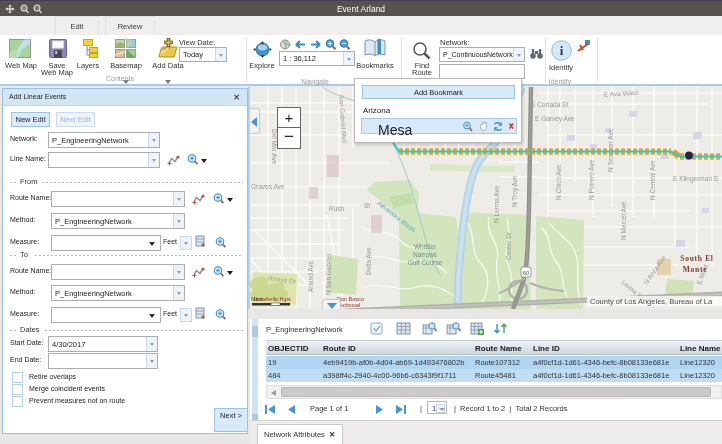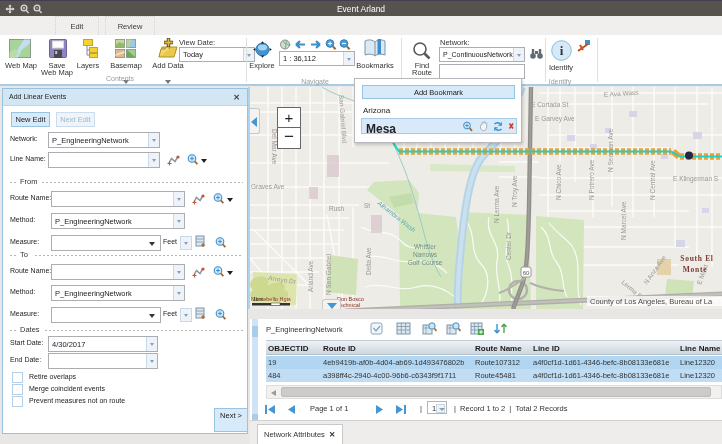--- a/index.html
+++ b/index.html
@@ -133,21 +133,21 @@
     <div class="abs" style="left:123px;top:35px"><span class="caret"></span></div>
     <svg class="ico" style="left:157px;top:3px" width="22" height="20" viewBox="0 0 22 20">
       <path d="M2 19L5 9h15l-3 10z" fill="#e8c84f" stroke="#b09020"></path>
       <path d="M2 19L4 11h4l1-2h4l-1 2" fill="#f0d875" stroke="#b09020"></path>
       <path d="M11.5 0v9M7 4.5h9" stroke="#3a3a3a" stroke-width="3.4"></path>
       <path d="M11.5 0.5v8M7.4 4.5h8.2" stroke="#e8b830" stroke-width="1.8"></path>
     </svg>
     <div class="ribtxt" style="left:147px;top:27px;width:42px;">Add Data</div>
     <div class="abs" style="left:165px;top:35px"><span class="caret"></span></div>
     <div class="abs" style="left:179px;top:3px;font-size:7.5px;color:#333;">View Date:</div>
-    <div class="combo" style="left:179px;top:12px;width:76px;height:15px;">
+    <div class="combo" style="left:179px;top:12px;width:48px;height:15px;">
         <span class="val">Today</span>
         <span class="dd"></span>
       </div>
     <div class="glabel" style="left:80px;top:40px;width:80px;">Contents</div>
     <div class="gsep" style="left:246px;"></div>
 
     <svg class="ico" style="left:253px;top:6px" width="19" height="17" viewBox="0 0 19 17">
       <circle cx="9.5" cy="8.5" r="6.5" fill="#3f93d2" stroke="#2f7cb4"></circle>
       <ellipse cx="9.5" cy="6.5" rx="4.6" ry="3" fill="#a8d2ee"></ellipse>
       <path d="M9.5 0.2l1.6 2.2H7.9zM9.5 16.8l1.6-2.2H7.9zM0.2 8.5l2.2-1.6v3.2zM18.8 8.5l-2.2-1.6v3.2z" fill="#1a1a1a"></path>
@@ -546,21 +546,21 @@
         <div class="flabel" style="left:26px;top:296px;">Merge coincident events</div>
       <div class="cb" style="left:9px;top:307px;"></div>
         <div class="flabel" style="left:26px;top:308px;">Prevent measures not on route</div>
       <div class="btn" style="left:211px;top:319px;width:34px;height:24px;line-height:14px;">Next &gt;</div>
     </div>
 
     <div id="bkm">
       <div class="btn" style="left:7px;top:6px;width:153px;height:14px;line-height:13px;">Add Bookmark</div>
       <div class="abs" style="left:8px;top:27px;font-size:8px;color:#222;">Arizona</div>
       <div class="abs" style="left:6px;top:39px;width:156px;height:16px;background:#d8eafa;border:1px solid #aacbe5;">
-        <span class="abs" style="left:4px;top:3px;font-size:12px;color:#222;font-weight:bold;">Mesa</span>
+        <span class="abs" style="left:16px;top:3px;font-size:14px;color:#222;">Mesa</span>
         <svg class="abs" style="left:100px;top:2px" width="52" height="11" viewBox="0 0 52 11">
           <circle cx="5" cy="4.5" r="3.4" fill="#cfe4f4" stroke="#3d8fcc"></circle>
             <path d="M3.3 4.5h3.4M5 2.8v3.4" stroke="#3d8fcc" stroke-width="0.9"></path>
             <path d="M7.6 7.2l2.4 2.6" stroke="#a06828" stroke-width="1.7"></path>
           <path d="M18.5 5.5c0-1.5 1-2.5 1.5-1.5V2.2c0-1.2 1.6-1.2 1.6 0V1.6c0-1.2 1.6-1.2 1.6 0v0.8c0-1 1.5-1 1.5 0.2v3.6c0 2.2-1.4 3.4-3.1 3.4c-1.5 0-2.3-0.8-3.1-2.4z" fill="#f4f4f4" stroke="#8a96a2" stroke-width="0.7"></path>
           <g stroke="#3d8fcc" stroke-width="1.4" fill="none">
               <path d="M32.5 3.2a3.6 3.6 0 0 1 6.3 0.8M39.5 7.8a3.6 3.6 0 0 1-6.3-0.8"></path>
               <path d="M39.3 1.2v3h-3M32.7 9.8v-3h3" stroke-width="1.1"></path>
             </g>
           <path d="M47.5 2.5l3.5 5M51 2.5l-3.5 5" stroke="#cc3b2a" stroke-width="1.5"></path>

